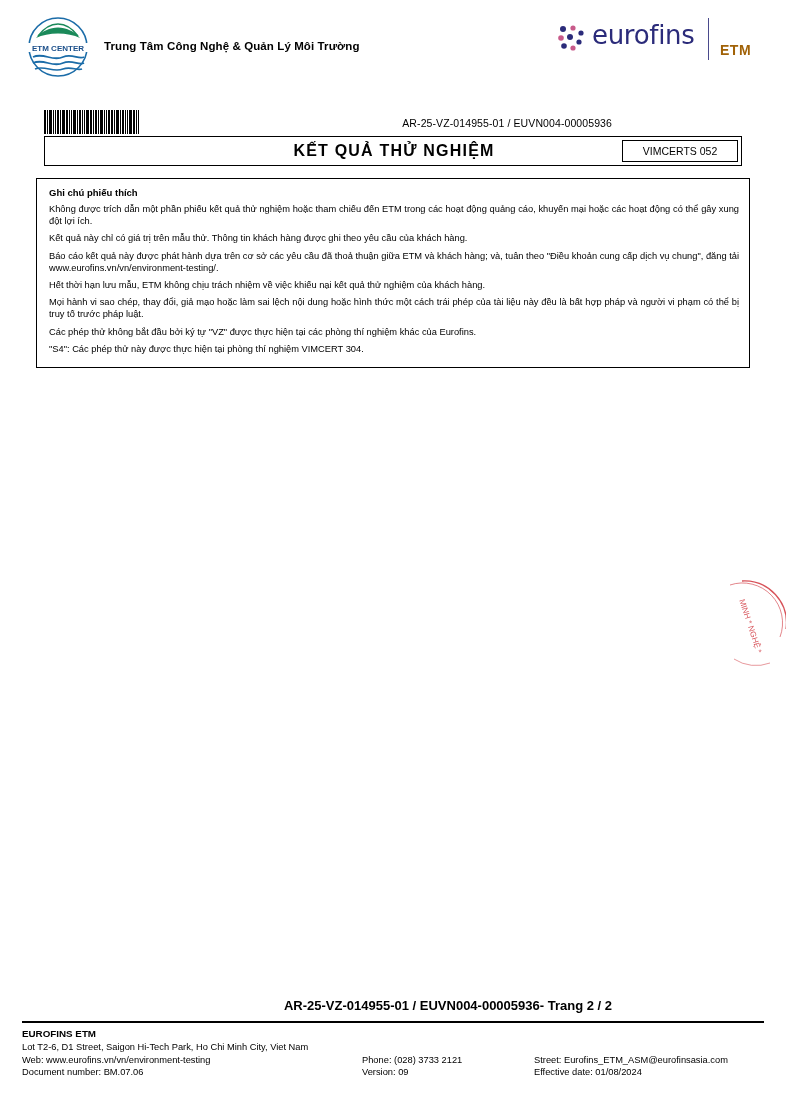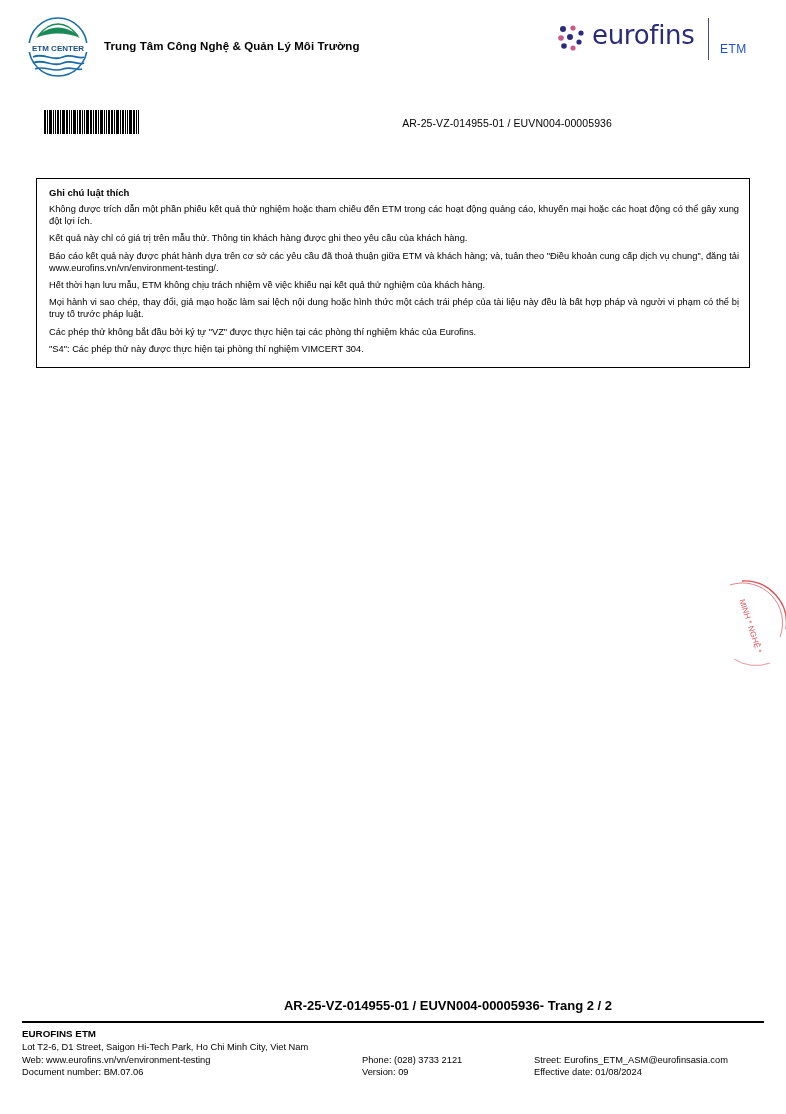--- a/index.html
+++ b/index.html
@@ -74,23 +74,23 @@
     left: 160px;
     top: 6px;
     width: 1px;
     height: 42px;
     background: #4a4a8c;
   }
   .euro-etm {
     position: absolute;
     left: 172px;
     top: 30px;
-    font-size: 12px;
-    font-weight: normal;
-    color: #1d4ed8;
+    font-size: 14px;
+    font-weight: bold;
+    color: #a16207;
     letter-spacing: 0.5px;
   }
 
   
   .barcode {
     position: absolute;
     left: 44px;
     top: 110px;
     width: 104px;
     height: 24px;
@@ -256,23 +256,27 @@
       <div class="euro-etm">ETM</div>
     </div>
   </div>
 
   <div class="barcode">
     <i style="width:2px"></i><i style="width:1px"></i><i style="width:3px"></i><i style="width:1px"></i><i style="width:1px"></i><i style="width:2px"></i><i style="width:1px"></i><i style="width:3px"></i><i style="width:2px"></i><i style="width:1px"></i><i style="width:1px"></i><i style="width:3px"></i><i style="width:1px"></i><i style="width:2px"></i><i style="width:1px"></i><i style="width:1px"></i><i style="width:3px"></i><i style="width:2px"></i><i style="width:1px"></i><i style="width:2px"></i><i style="width:1px"></i><i style="width:3px"></i><i style="width:1px"></i><i style="width:1px"></i><i style="width:2px"></i><i style="width:2px"></i><i style="width:1px"></i><i style="width:3px"></i><i style="width:1px"></i><i style="width:2px"></i><i style="width:1px"></i><i style="width:1px"></i><i style="width:3px"></i><i style="width:2px"></i><i style="width:1px"></i><i style="width:1px"></i>
   </div>
 
   <div class="report-no">AR-25-VZ-014955-01 / EUVN004-00005936</div>
 
+  <div class="title-bar">
+    <div class="title-text">KẾT QUẢ THỬ NGHIỆM</div>
+    <div class="vimcerts">VIMCERTS 052</div>
+  </div>
 
   <div class="notes-box">
-    <div class="notes-title">Ghi chú luật thích</div>
+    <div class="notes-title">Ghi chú phiếu thích</div>
     <p>Không được trích dẫn một phần phiếu kết quả thử nghiệm hoặc tham chiếu đến ETM trong các hoạt động quảng cáo, khuyến mại hoặc các hoạt động có thể gây xung đột lợi ích.</p>
     <p>Kết quả này chỉ có giá trị trên mẫu thử. Thông tin khách hàng được ghi theo yêu cầu của khách hàng.</p>
     <p>Báo cáo kết quả này được phát hành dựa trên cơ sở các yêu cầu đã thoả thuận giữa ETM và khách hàng; và, tuân theo "Điều khoản cung cấp dịch vụ chung", đăng tải www.eurofins.vn/vn/environment-testing/.</p>
     <p>Hết thời hạn lưu mẫu, ETM không chịu trách nhiệm về việc khiếu nại kết quả thử nghiệm của khách hàng.</p>
     <p>Mọi hành vi sao chép, thay đổi, giả mạo hoặc làm sai lệch nội dung hoặc hình thức một cách trái phép của tài liệu này đều là bất hợp pháp và người vi phạm có thể bị truy tố trước pháp luật.</p>
     <p>Các phép thử không bắt đầu bởi ký tự "VZ" được thực hiện tại các phòng thí nghiệm khác của Eurofins.</p>
     <p>"S4": Các phép thử này được thực hiện tại phòng thí nghiệm VIMCERT 304.</p>
   </div>
 
   <div class="stamp">

